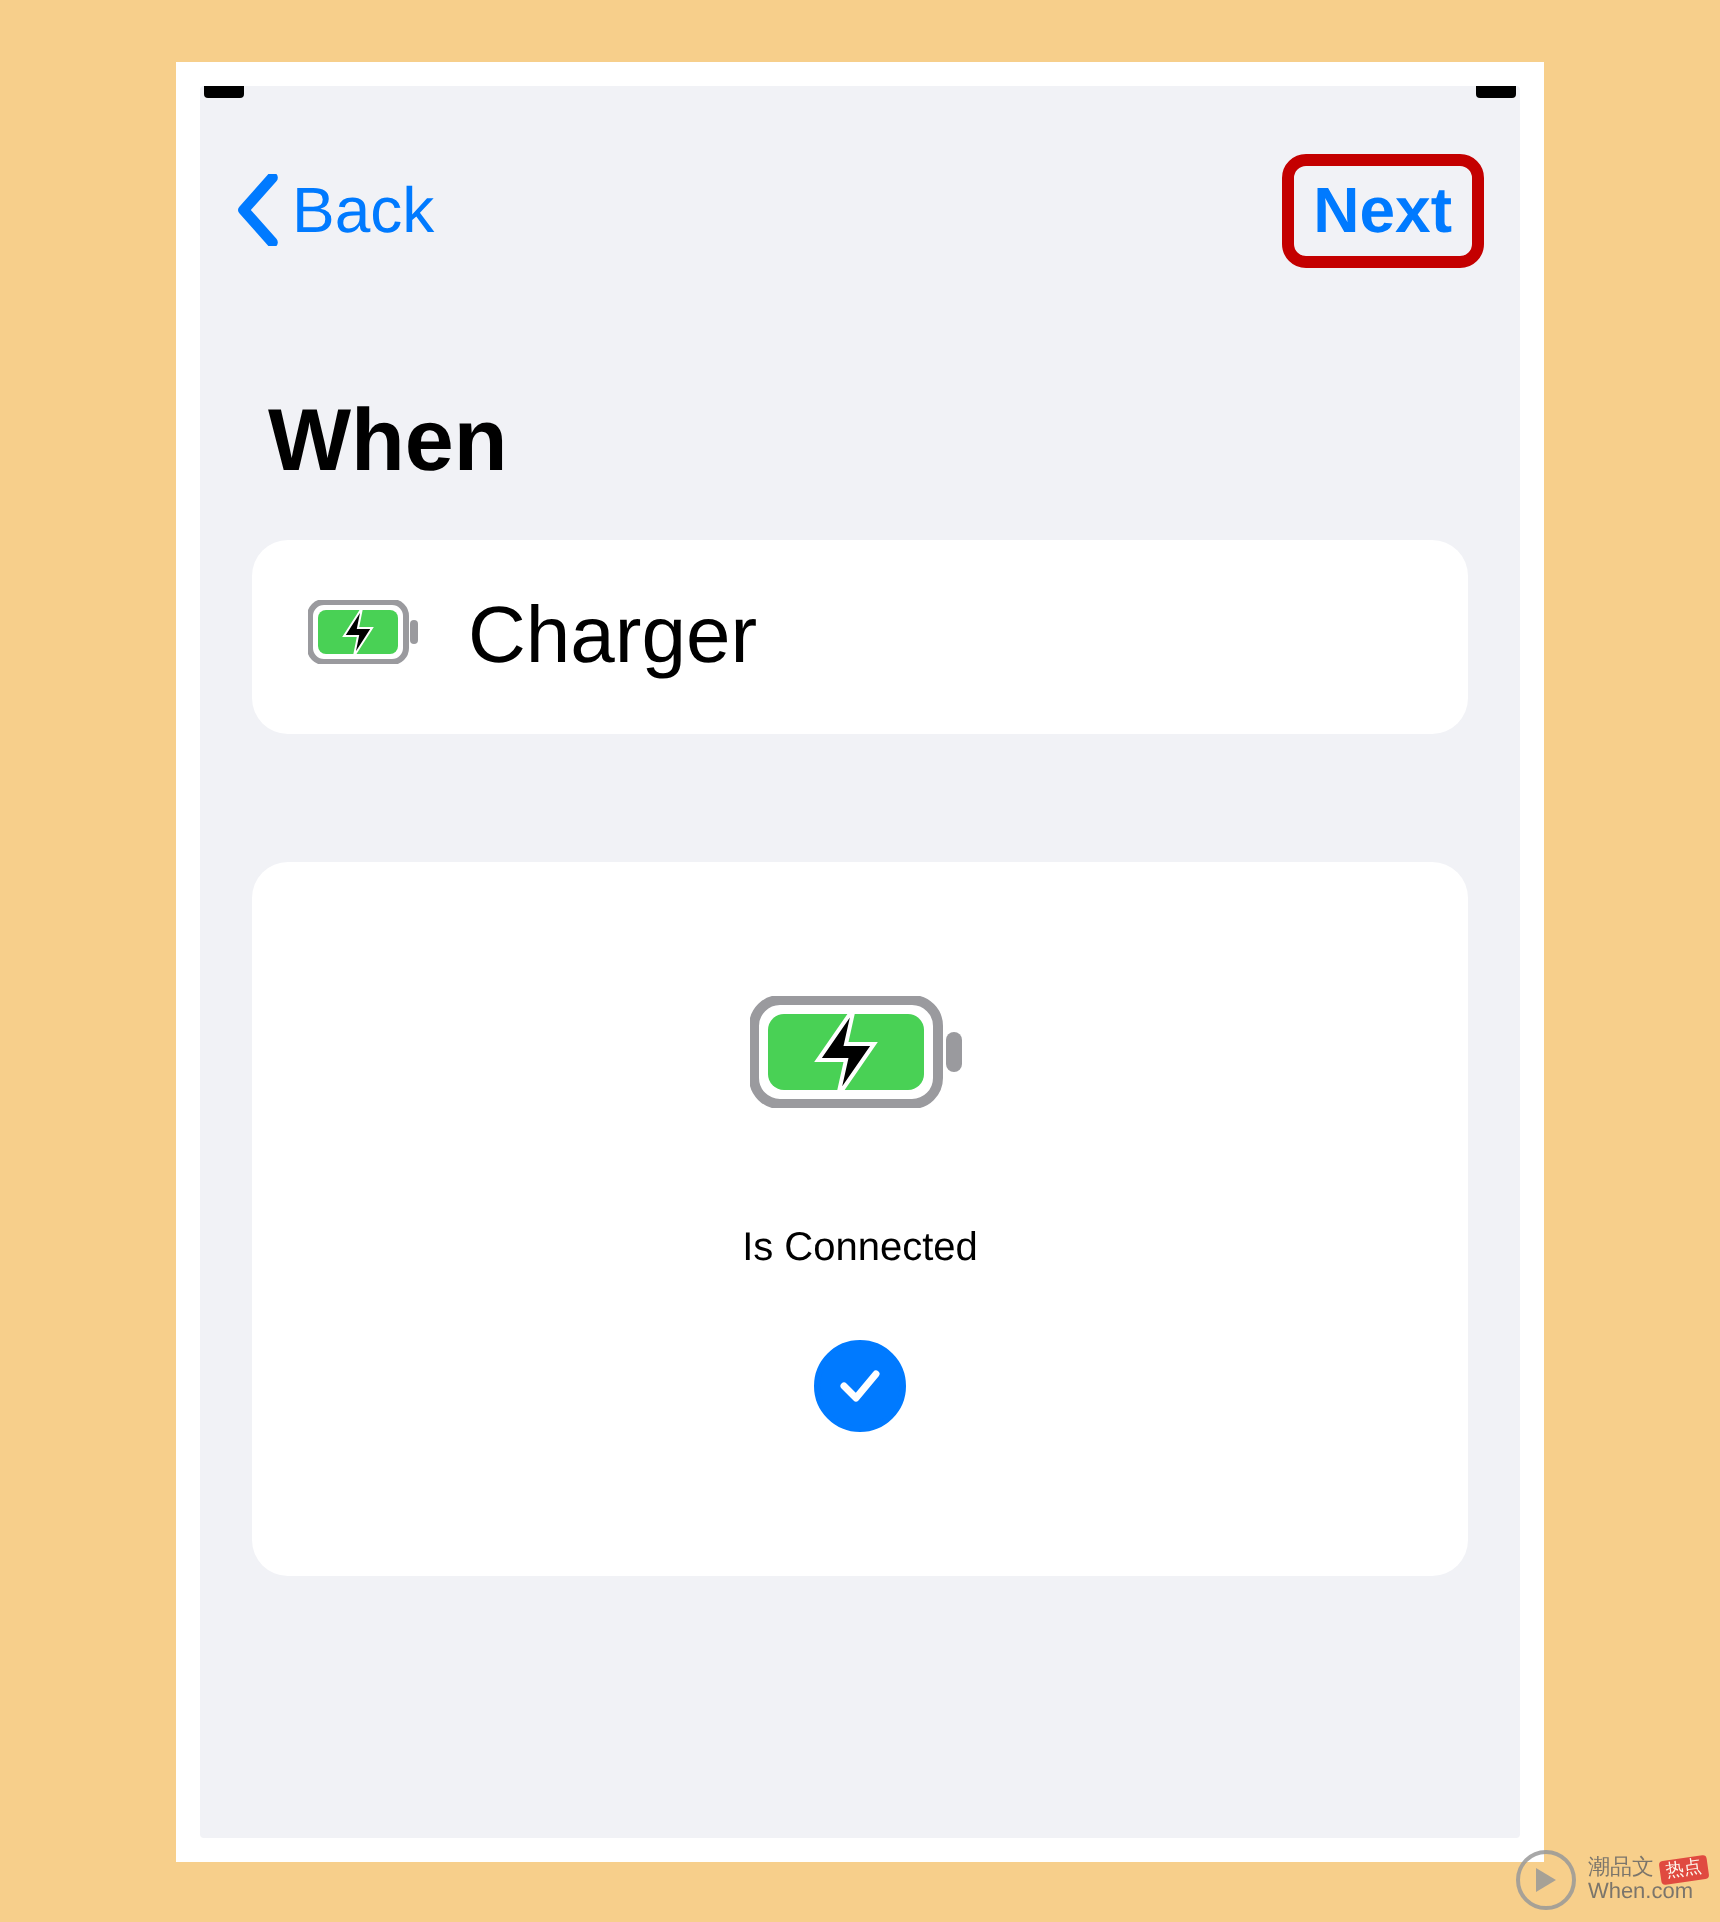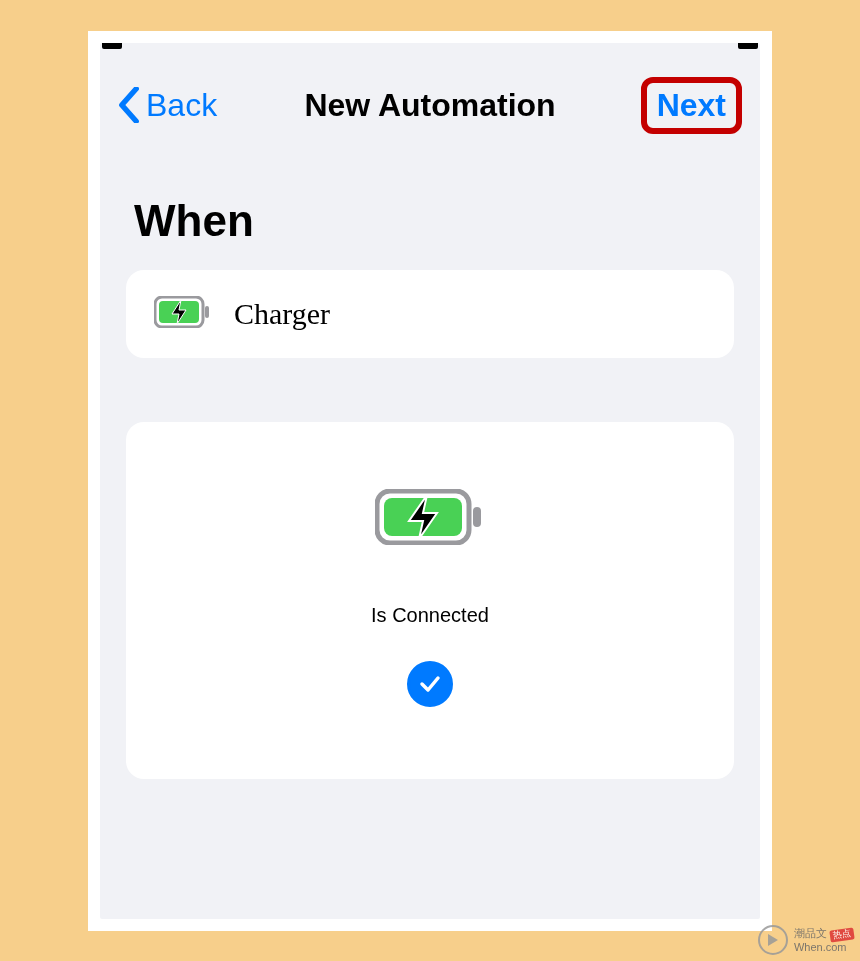--- a/index.html
+++ b/index.html
@@ -84,23 +84,22 @@
       border-radius: 18px;
       margin: 0 26px;
     }
     .trigger-row {
       display: flex;
       align-items: center;
       gap: 22px;
       padding: 26px 28px;
     }
     .trigger-label {
-      font-size: 30px;
-      color: #000;
-      font-family: Liberation Serif, serif;
+      font-size: 40px;
+      color: #000;
     }
     .options-card {
       margin-top: 64px;
       padding: 60px 30px 72px 30px;
       display: flex;
     }
     .option {
       flex: 1;
       display: flex;
       flex-direction: column;
@@ -162,21 +161,20 @@
         <div class="ear"></div>
     </div>
 
     <div class="navbar">
       <div class="back-btn">
         <svg viewBox="0 0 12 20">
           <polyline points="10,1 2,10 10,19" fill="none" stroke="#007aff" stroke-width="3" stroke-linecap="round" stroke-linejoin="round"></polyline>
         </svg>
         <span>Back</span>
       </div>
-      <div class="nav-title">New Automation</div>
       <div class="next-wrap">
         <div class="next-btn">Next</div>
       </div>
     </div>
 
     <div class="section-title">When</div>
 
     <div class="card trigger-row">
       <span>
         <svg width="58" height="32" viewBox="0 0 58 32">

